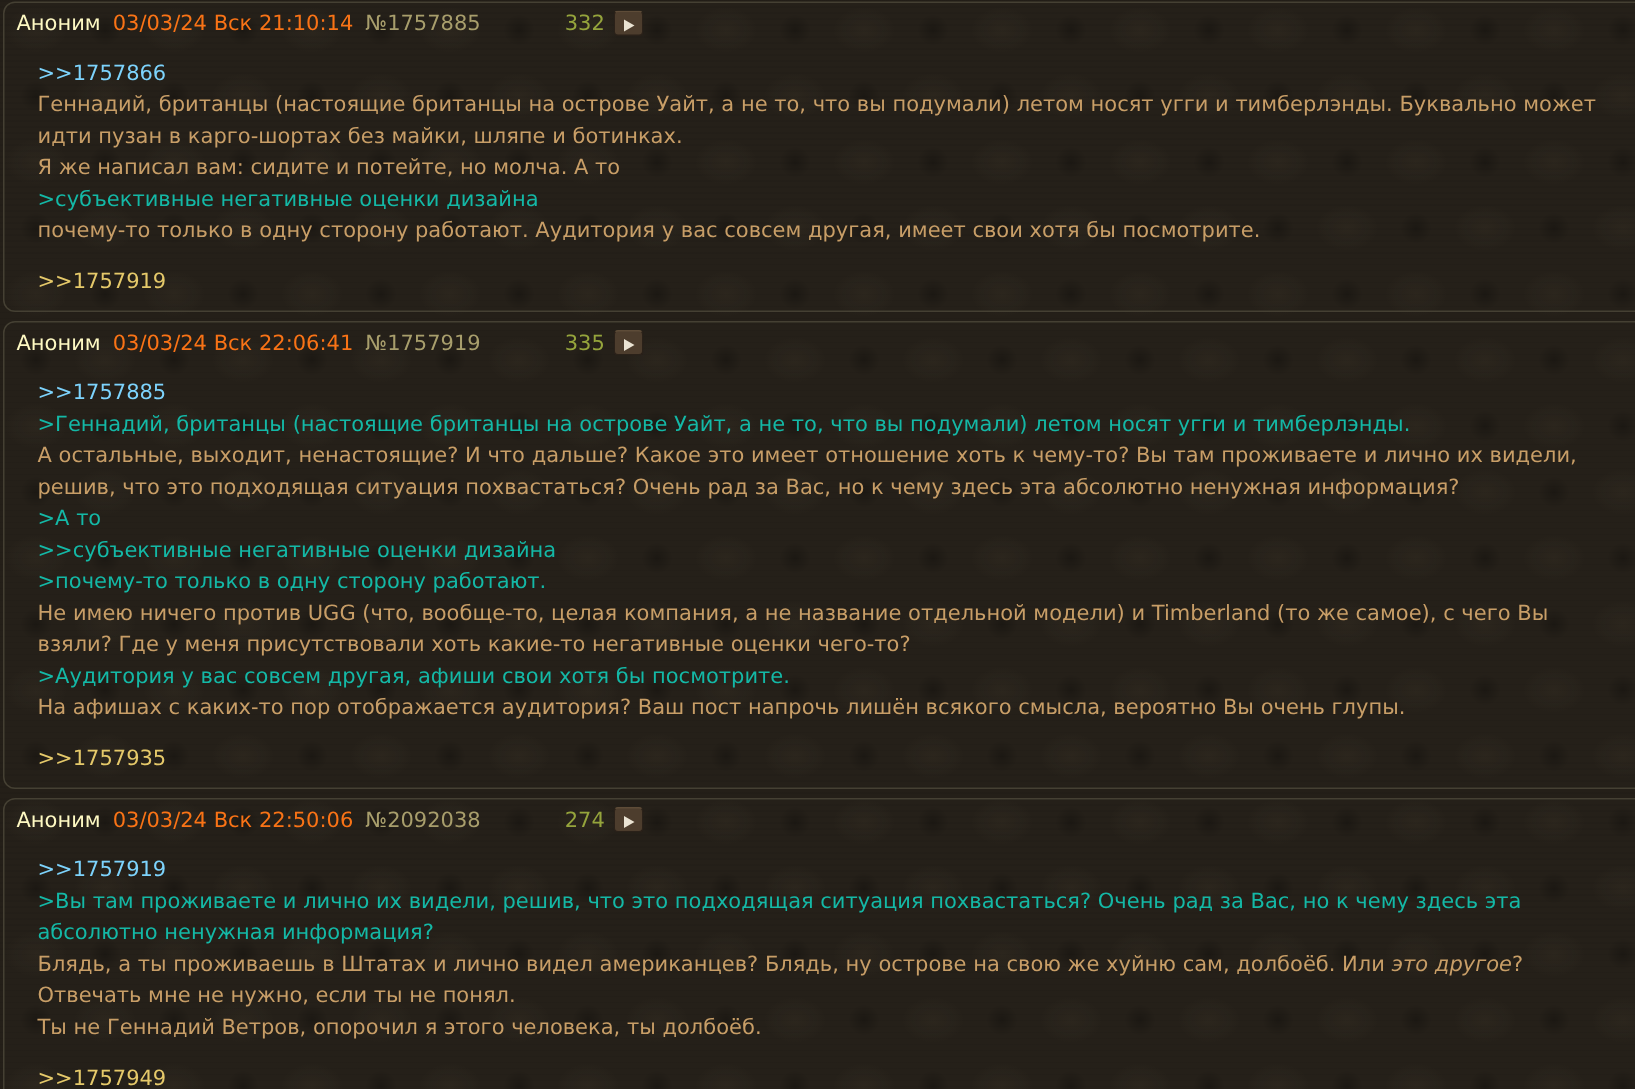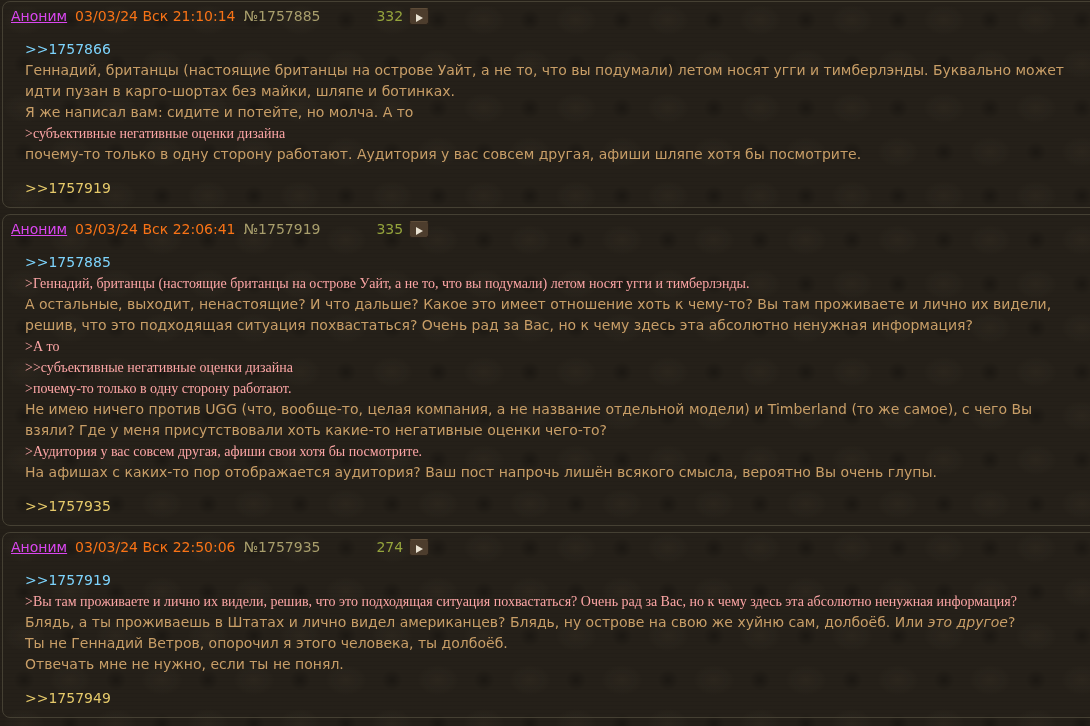--- a/index.html
+++ b/index.html
@@ -32,21 +32,21 @@
     margin: 0 -14px 6px 0;   
     padding: 4px 24px 8px 8px;
     background: rgba(255,255,255,0.008);
   }
   .post-header {
     color: #9c968a;
     line-height: 20px;
     white-space: nowrap;
   }
   .post-header .sep { display: inline-block; width: 8px; }
-  .poster-name { color: #d946ef; text-decoration: underline; }
+  .poster-name { color: #fef9c3; }
   .post-date   { color: #f97316; }
   .post-number {
     color: #a89e6c;
     text-decoration: none;
   }
   .post-ordinal {
     color: #95a43c;
     text-decoration: none;
     margin-left: 48px;
   }
@@ -71,21 +71,21 @@
     margin: 3px 0 0 6px;
     border-left: 7px solid #eae3d3;
     border-top: 4.5px solid transparent;
     border-bottom: 4.5px solid transparent;
   }
   .post-body {
     margin: 13px 0 13px 14px;
     padding: 0;
     color: #c89e67;
   }
-  .quote-line { color: #fca5a5; font-family: Liberation Serif, serif; }
+  .quote-line { color: #14b8a6; }
   .text-line  { color: #c89e67; }
   .post-link {
     color: #7dd3fc;
     text-decoration: none;
   }
   .post-replies {
     margin: 0 0 0 14px;
     line-height: 21px;
   }
   .reply-link {
@@ -101,21 +101,21 @@
 <div class="thread">
   <article class="post">
     <header class="post-header">
       <span class="poster-name">Аноним</span><span class="sep"></span><span class="post-date">03/03/24 Вск 21:10:14</span><span class="sep"></span><a class="post-number" href="#">№1757885</a><span class="sep"></span><a class="post-ordinal" href="#">332</a><button class="expand-btn"><span class="tri-icon"></span></button>
     </header>
     <blockquote class="post-body">
         <div><a class="post-link" href="#">&gt;&gt;1757866</a></div>
         <div class="text-line">Геннадий, британцы (настоящие британцы на острове Уайт, а не то, что вы подумали) летом носят угги и тимберлэнды. Буквально может идти пузан в карго-шортах без майки, шляпе и ботинках.</div>
         <div class="text-line">Я же написал вам: сидите и потейте, но молча. А то</div>
         <div class="quote-line">&gt;субъективные негативные оценки дизайна</div>
-        <div class="text-line">почему-то только в одну сторону работают. Аудитория у вас совсем другая, афиши шляпе хотя бы посмотрите.</div>
+        <div class="text-line">почему-то только в одну сторону работают. Аудитория у вас совсем другая, имеет свои хотя бы посмотрите.</div>
       </blockquote>
     <div class="post-replies"><a class="reply-link" href="#">&gt;&gt;1757919</a></div>
   </article>
 
   <article class="post">
     <header class="post-header">
       <span class="poster-name">Аноним</span><span class="sep"></span><span class="post-date">03/03/24 Вск 22:06:41</span><span class="sep"></span><a class="post-number" href="#">№1757919</a><span class="sep"></span><a class="post-ordinal" href="#">335</a><button class="expand-btn"><span class="tri-icon"></span></button>
     </header>
     <blockquote class="post-body">
         <div><a class="post-link" href="#">&gt;&gt;1757885</a></div>
@@ -126,24 +126,24 @@
         <div class="quote-line">&gt;почему-то только в одну сторону работают.</div>
         <div class="text-line">Не имею ничего против UGG (что, вообще-то, целая компания, а не название отдельной модели) и Timberland (то же самое), с чего Вы взяли? Где у меня присутствовали хоть какие-то негативные оценки чего-то?</div>
         <div class="quote-line">&gt;Аудитория у вас совсем другая, афиши свои хотя бы посмотрите.</div>
         <div class="text-line">На афишах с каких-то пор отображается аудитория? Ваш пост напрочь лишён всякого смысла, вероятно Вы очень глупы.</div>
       </blockquote>
     <div class="post-replies"><a class="reply-link" href="#">&gt;&gt;1757935</a></div>
   </article>
 
   <article class="post">
     <header class="post-header">
-      <span class="poster-name">Аноним</span><span class="sep"></span><span class="post-date">03/03/24 Вск 22:50:06</span><span class="sep"></span><a class="post-number" href="#">№1757935</a><span class="sep"></span><a class="post-ordinal" href="#">274</a><button class="expand-btn"><span class="tri-icon"></span></button>
+      <span class="poster-name">Аноним</span><span class="sep"></span><span class="post-date">03/03/24 Вск 22:50:06</span><span class="sep"></span><a class="post-number" href="#">№2092038</a><span class="sep"></span><a class="post-ordinal" href="#">274</a><button class="expand-btn"><span class="tri-icon"></span></button>
     </header>
     <blockquote class="post-body">
         <div><a class="post-link" href="#">&gt;&gt;1757919</a></div>
         <div class="quote-line">&gt;Вы там проживаете и лично их видели, решив, что это подходящая ситуация похвастаться? Очень рад за Вас, но к чему здесь эта абсолютно ненужная информация?</div>
         <div class="text-line"><span>Блядь, а ты проживаешь в Штатах и лично видел американцев? Блядь, ну острове на свою же хуйню сам, долбоёб. Или </span><em>это другое</em><span>?</span></div>
+        <div class="text-line">Отвечать мне не нужно, если ты не понял.</div>
         <div class="text-line">Ты не Геннадий Ветров, опорочил я этого человека, ты долбоёб.</div>
-        <div class="text-line">Отвечать мне не нужно, если ты не понял.</div>
       </blockquote>
     <div class="post-replies"><a class="reply-link" href="#">&gt;&gt;1757949</a></div>
   </article>
 </div>
 
 </body></html>

